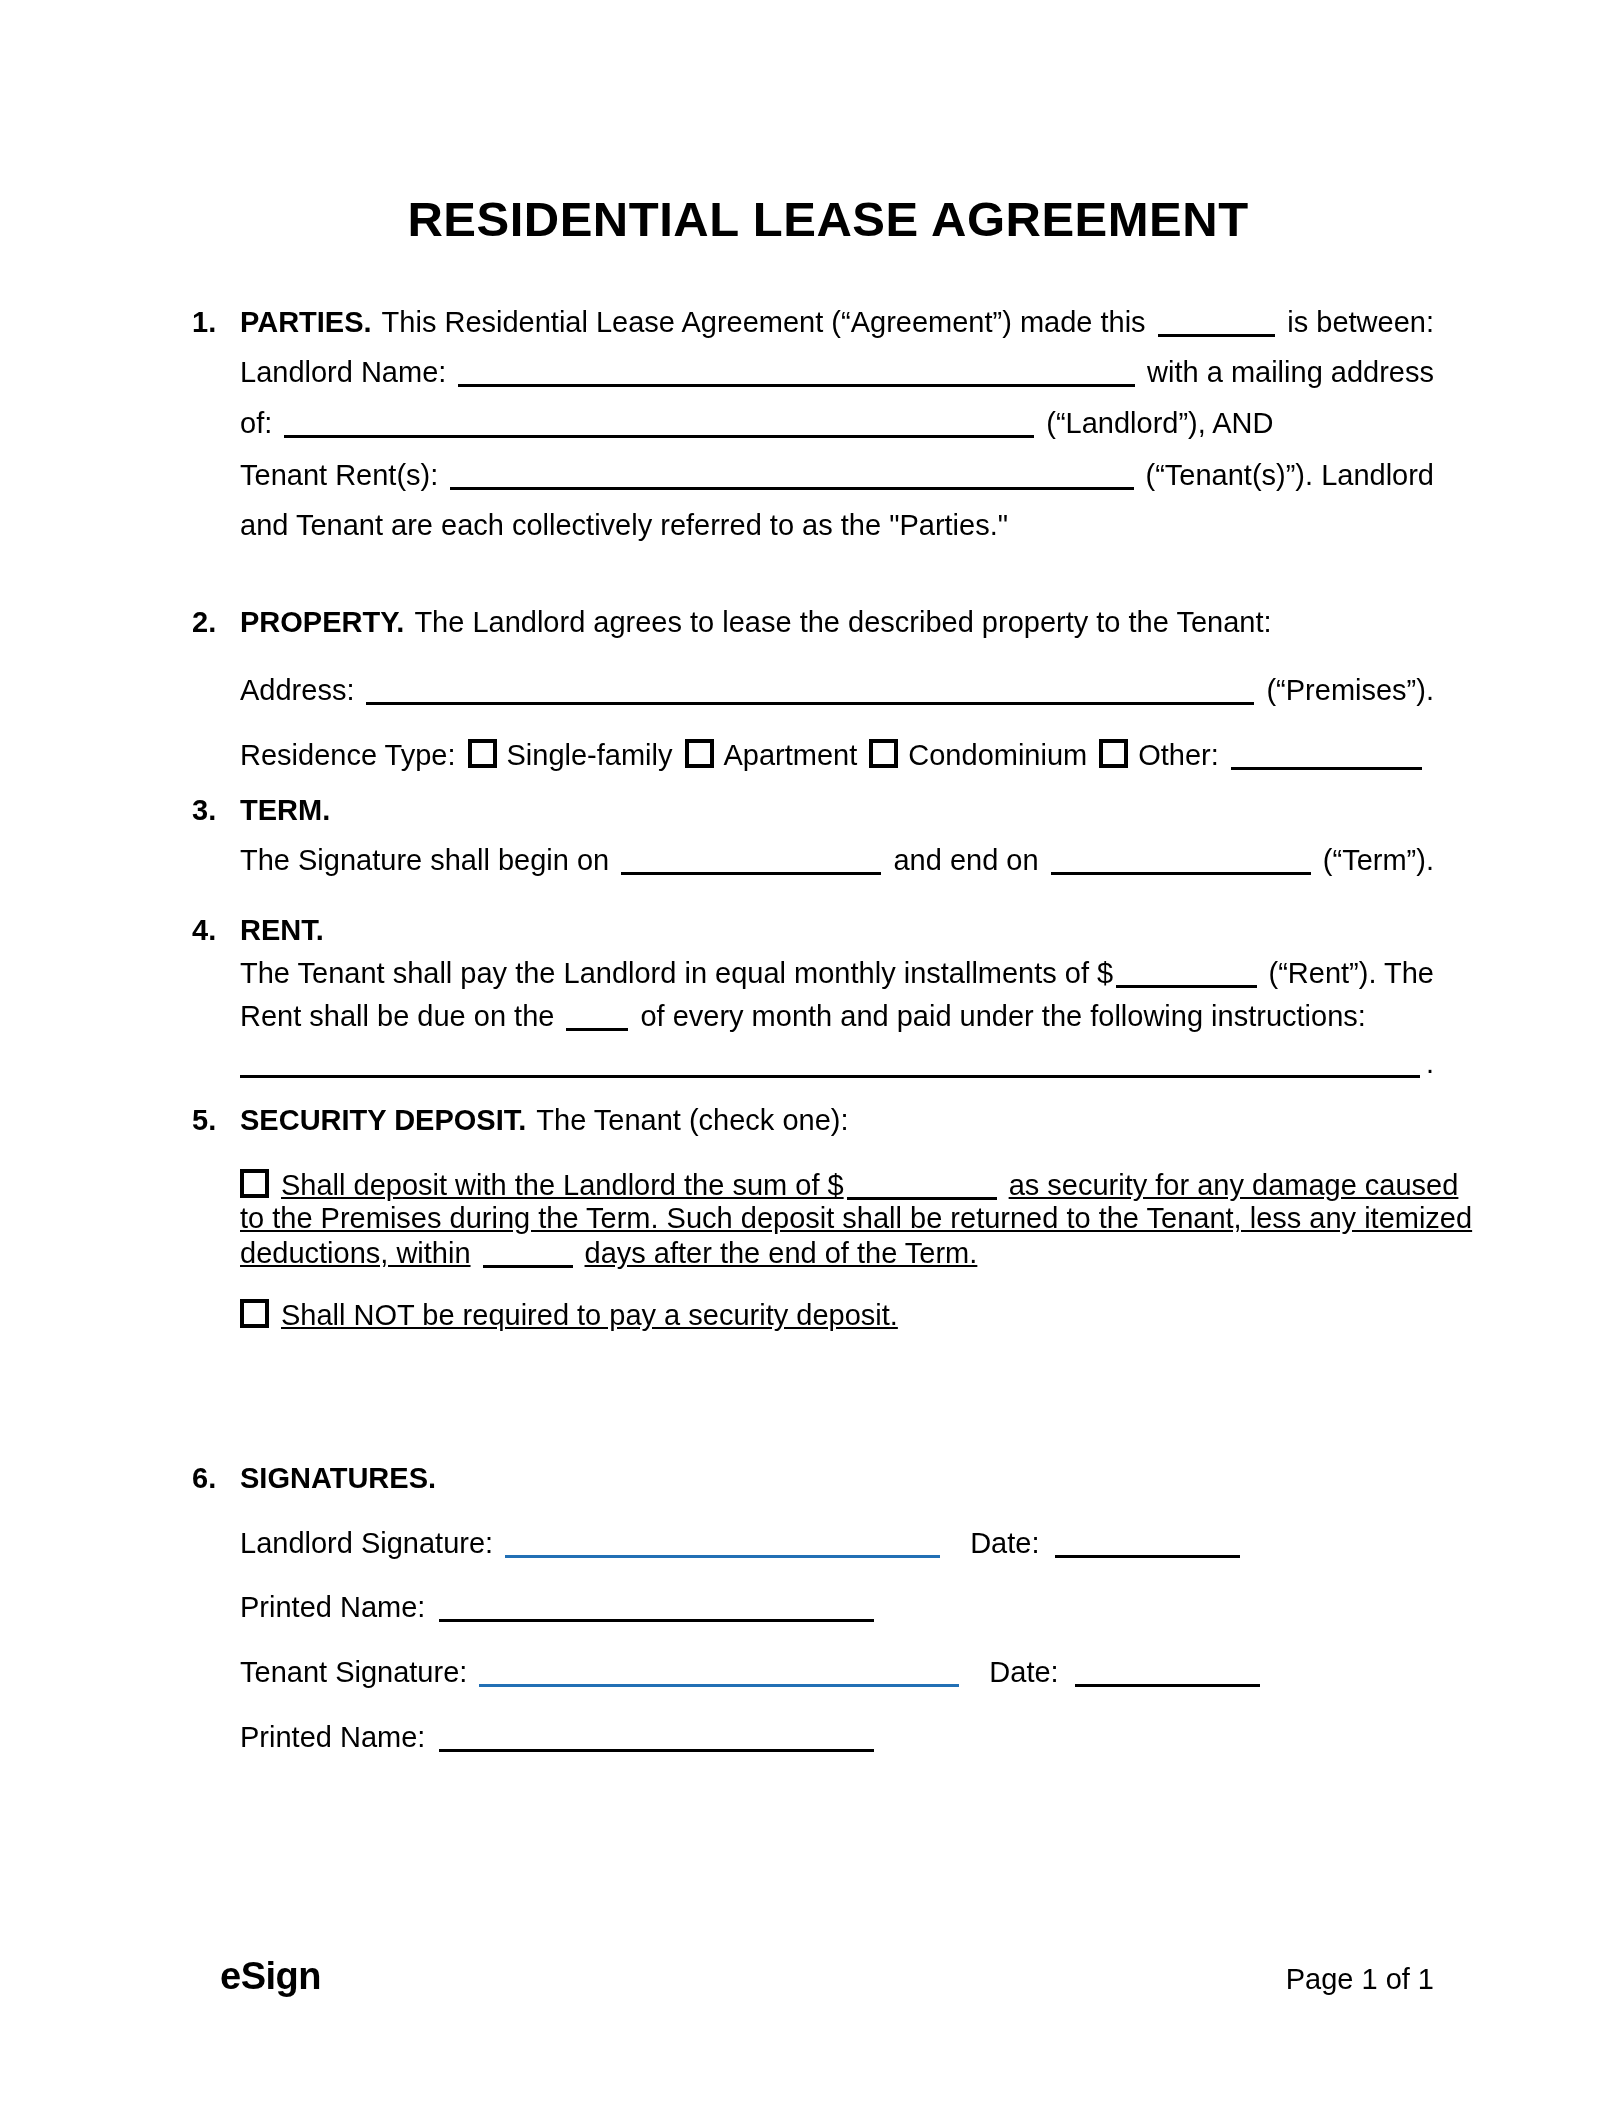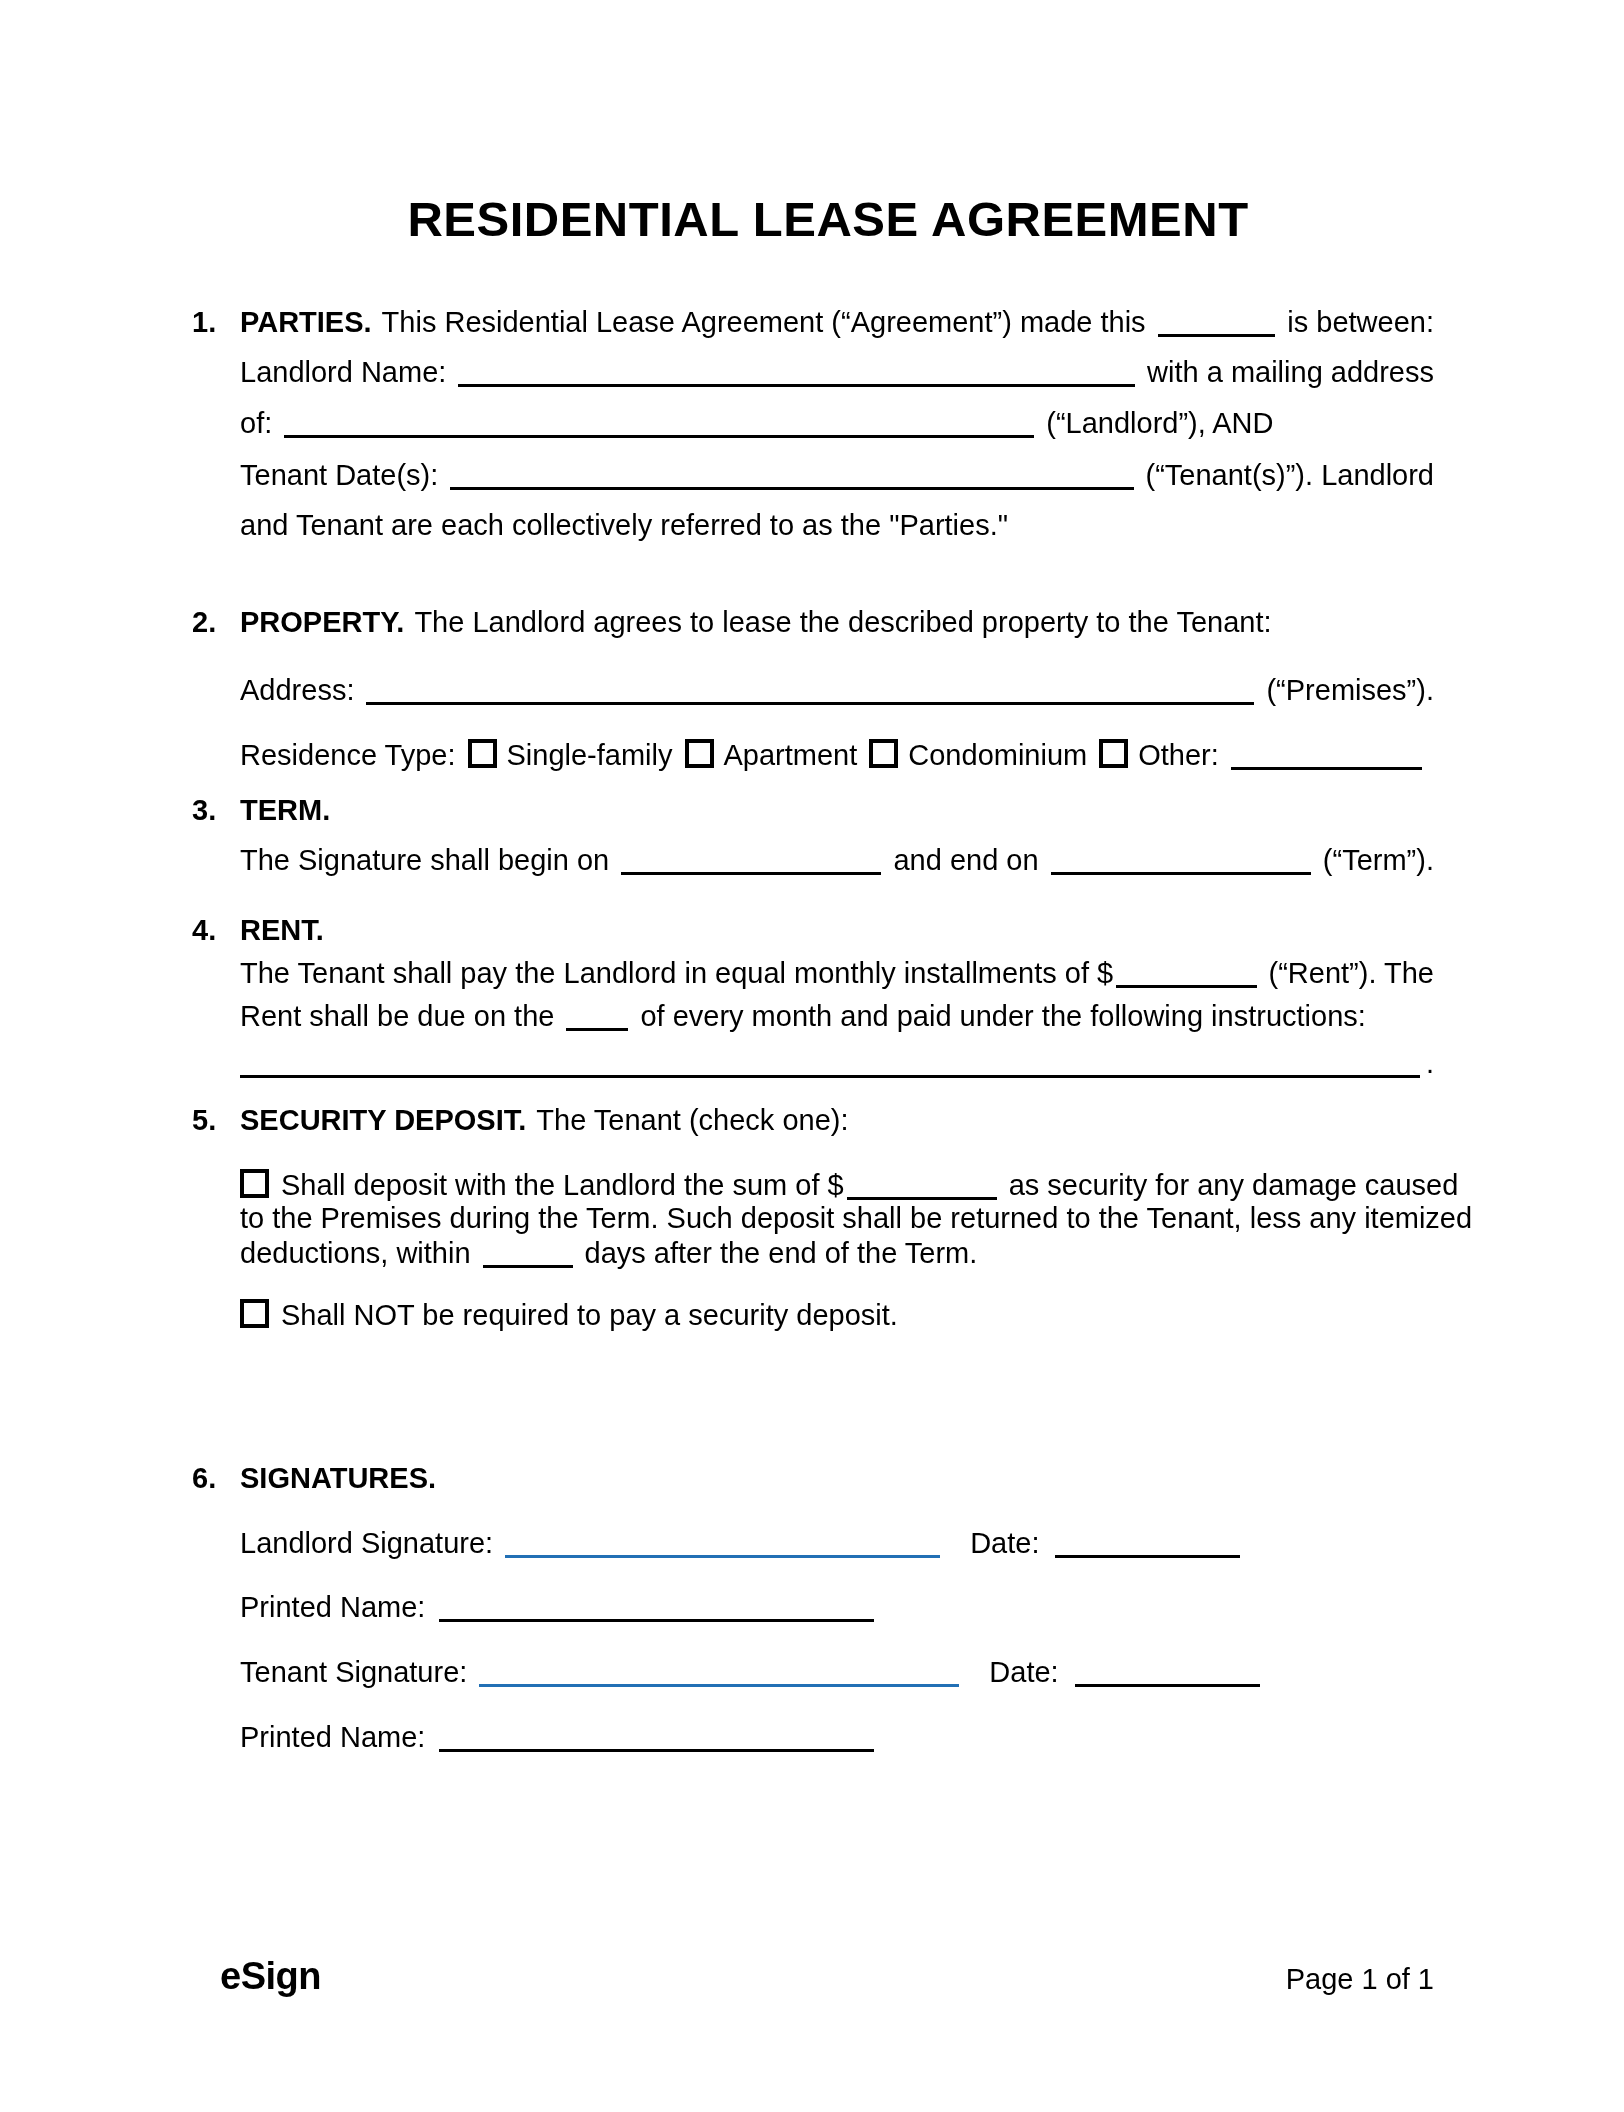--- a/index.html
+++ b/index.html
@@ -8,21 +8,21 @@
        font-size:29px;color:#000;}
   .page{position:absolute;inset:0;background:#fff;}
 
   .title{position:absolute;top:193px;left:0;width:100%;text-align:center;
          font-size:49px;font-weight:700;line-height:52px;letter-spacing:.5px;padding-left:16px;}
 
   
   .ln{position:absolute;left:192px;right:190px;display:flex;
       align-items:baseline;white-space:nowrap;line-height:51px;}
   .ln.c{left:240px;}            
-  .ln.s{line-height:35px;}      
+  .ln.s{line-height:35px;text-decoration:underline;}      
 
   .num{flex:0 0 48px;font-weight:700;}
   .hd{font-weight:700;margin-right:10px;}
   .b{font-weight:400;}
 
   
   .bl{flex:0 0 auto;height:10px;border-bottom:3px solid #000;
       position:relative;top:5px;margin:0 12px;}
   .fl{flex:1 1 auto;}
   .tight{margin-left:3px;}
@@ -65,21 +65,21 @@
     <span>Landlord Name:</span>
     <span class="bl fl"></span>
     <span>with a mailing address</span>
   </div>
   <div class="ln c" style="top:398px">
     <span>of:</span>
     <span class="bl w750"></span>
     <span>(“Landlord”), AND</span>
   </div>
   <div class="ln c" style="top:450px">
-    <span>Tenant Date(s):</span>
+    <span>Tenant Rent(s):</span>
     <span class="bl fl"></span>
     <span>(“Tenant(s)”). Landlord</span>
   </div>
   <div class="ln c" style="top:500px">
     <span>and Tenant are each collectively referred to as the "Parties."</span>
   </div>
 
   <div class="ln" style="top:597px">
     <span class="num">2.</span>
     <span class="hd">PROPERTY.</span>

